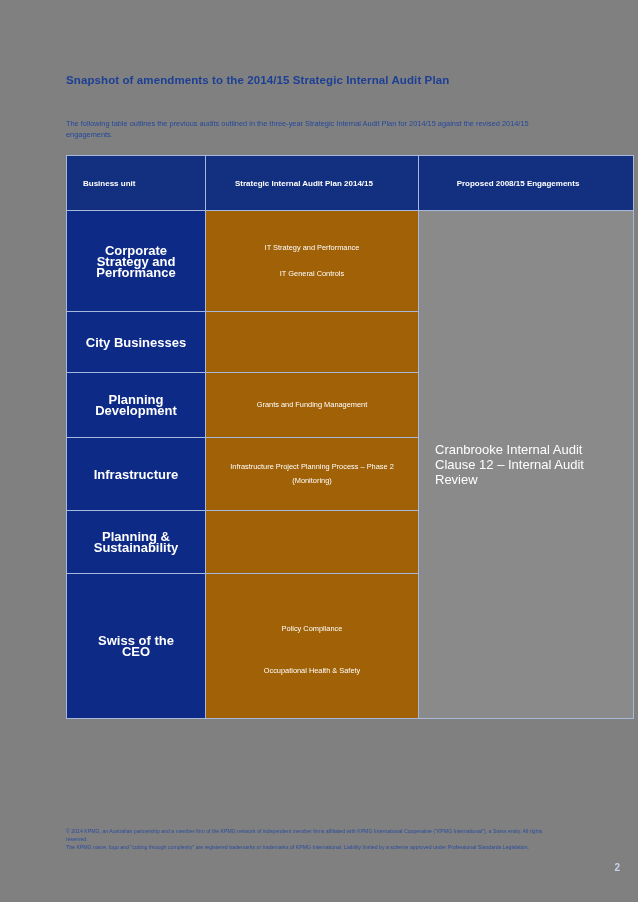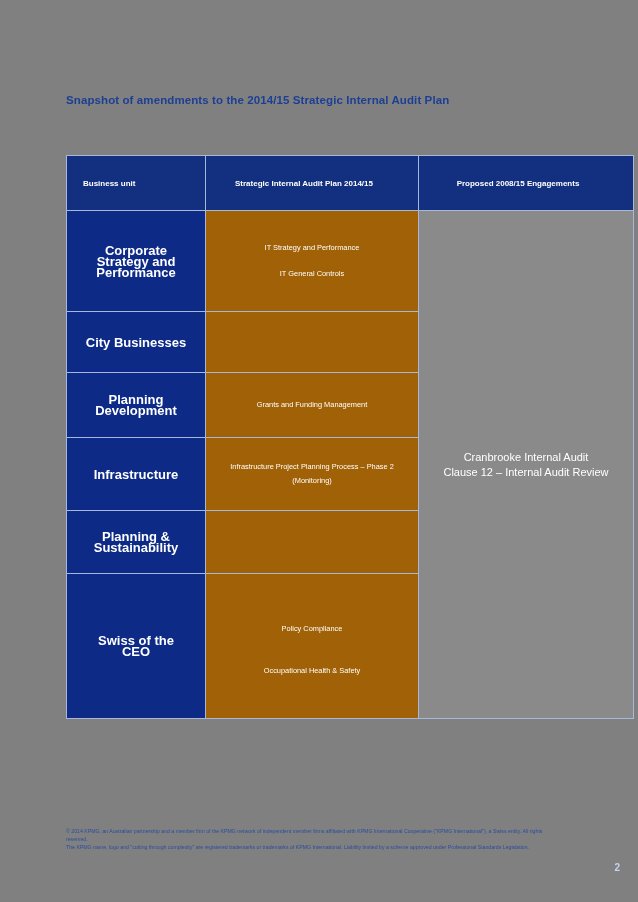--- a/index.html
+++ b/index.html
@@ -20,21 +20,21 @@
     left: 0; top: 0;
     width: 638px;
     height: 902px;
     background: #808080;
   }
 
   
   .doc-title {
     position: absolute;
     left: 66px;
-    top: 93px;
+    top: 73px;
     width: 500px;
     font-size: 11.5px;
     font-weight: bold;
     color: #1c3f94;
     letter-spacing: 0.1px;
     line-height: 14px;
   }
 
   .doc-intro {
     position: absolute;
@@ -91,22 +91,22 @@
     text-align: center;
     padding: 6px 8px;
     line-height: 14px;
   }
   .plan-cell .entry { display: block; padding: 6px 0; }
   .plan-cell.empty { padding: 0; }
 
   .prop-cell {
     background: #8a8a8a;
     color: #ffffff;
-    font-size: 11px;
-    text-align: center;
+    font-size: 13px;
+    text-align: left;
     line-height: 15px;
     vertical-align: middle;
     padding: 4px 10px;
   }
   .prop-cell .entry { display: block; }
 
   
   .footer-note {
     position: absolute;
     left: 66px;
@@ -127,20 +127,21 @@
     color: #c7d3ec;
   }
 </style>
 </head>
 <body>
 
 <div class="page">
 
   <div class="doc-title">Snapshot of amendments to the 2014/15 Strategic Internal Audit Plan</div>
 
+  <div class="doc-intro">The following table outlines the previous audits outlined in the three-year Strategic Internal Audit Plan for 2014/15 against the revised 2014/15 engagements.</div>
 
   <table class="audit-table">
     <thead>
       <tr>
         <th class="hdr" style="width:106px;">Business unit</th>
         <th class="hdr center" style="width:196px;">Strategic Internal Audit Plan 2014/15</th>
         <th class="hdr center" style="width:198px;">Proposed 2008/15 Engagements</th>
       </tr>
     </thead>
     <tbody>

